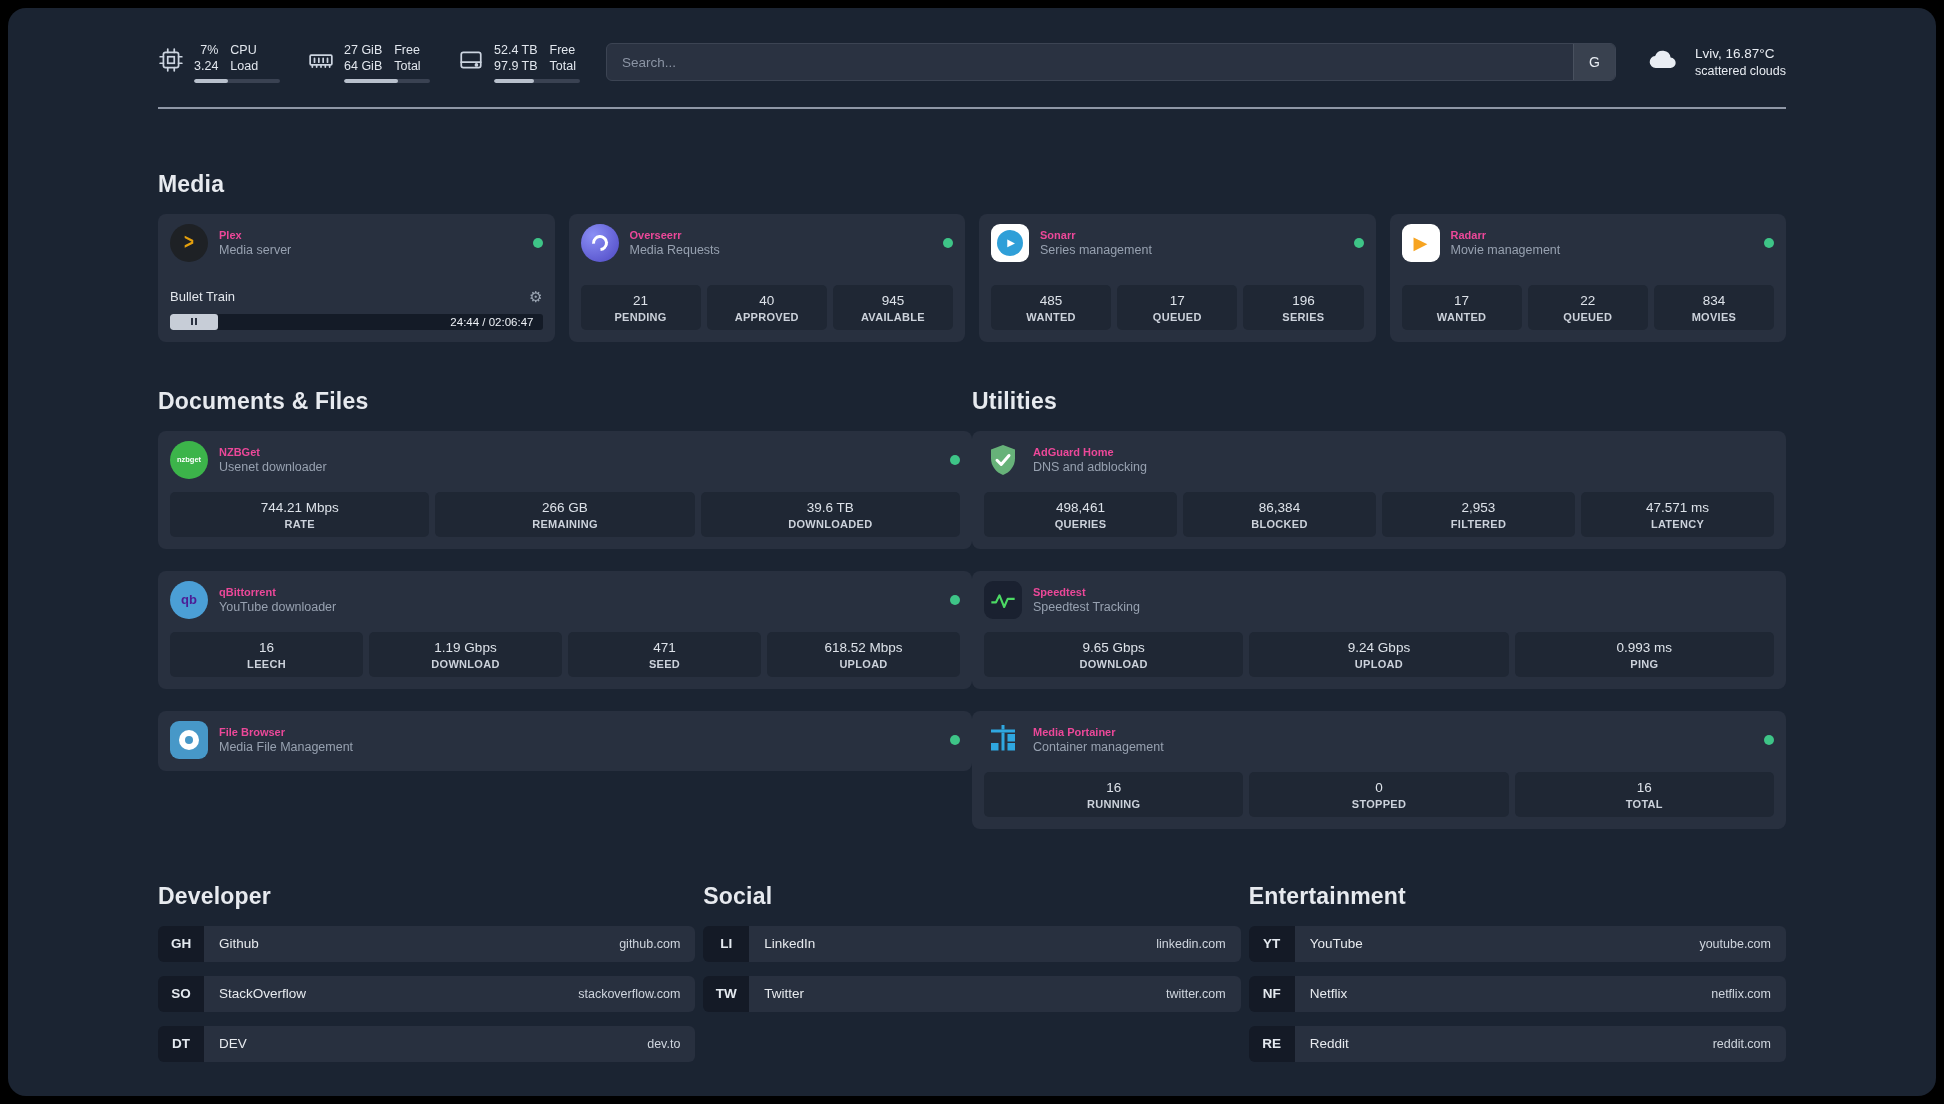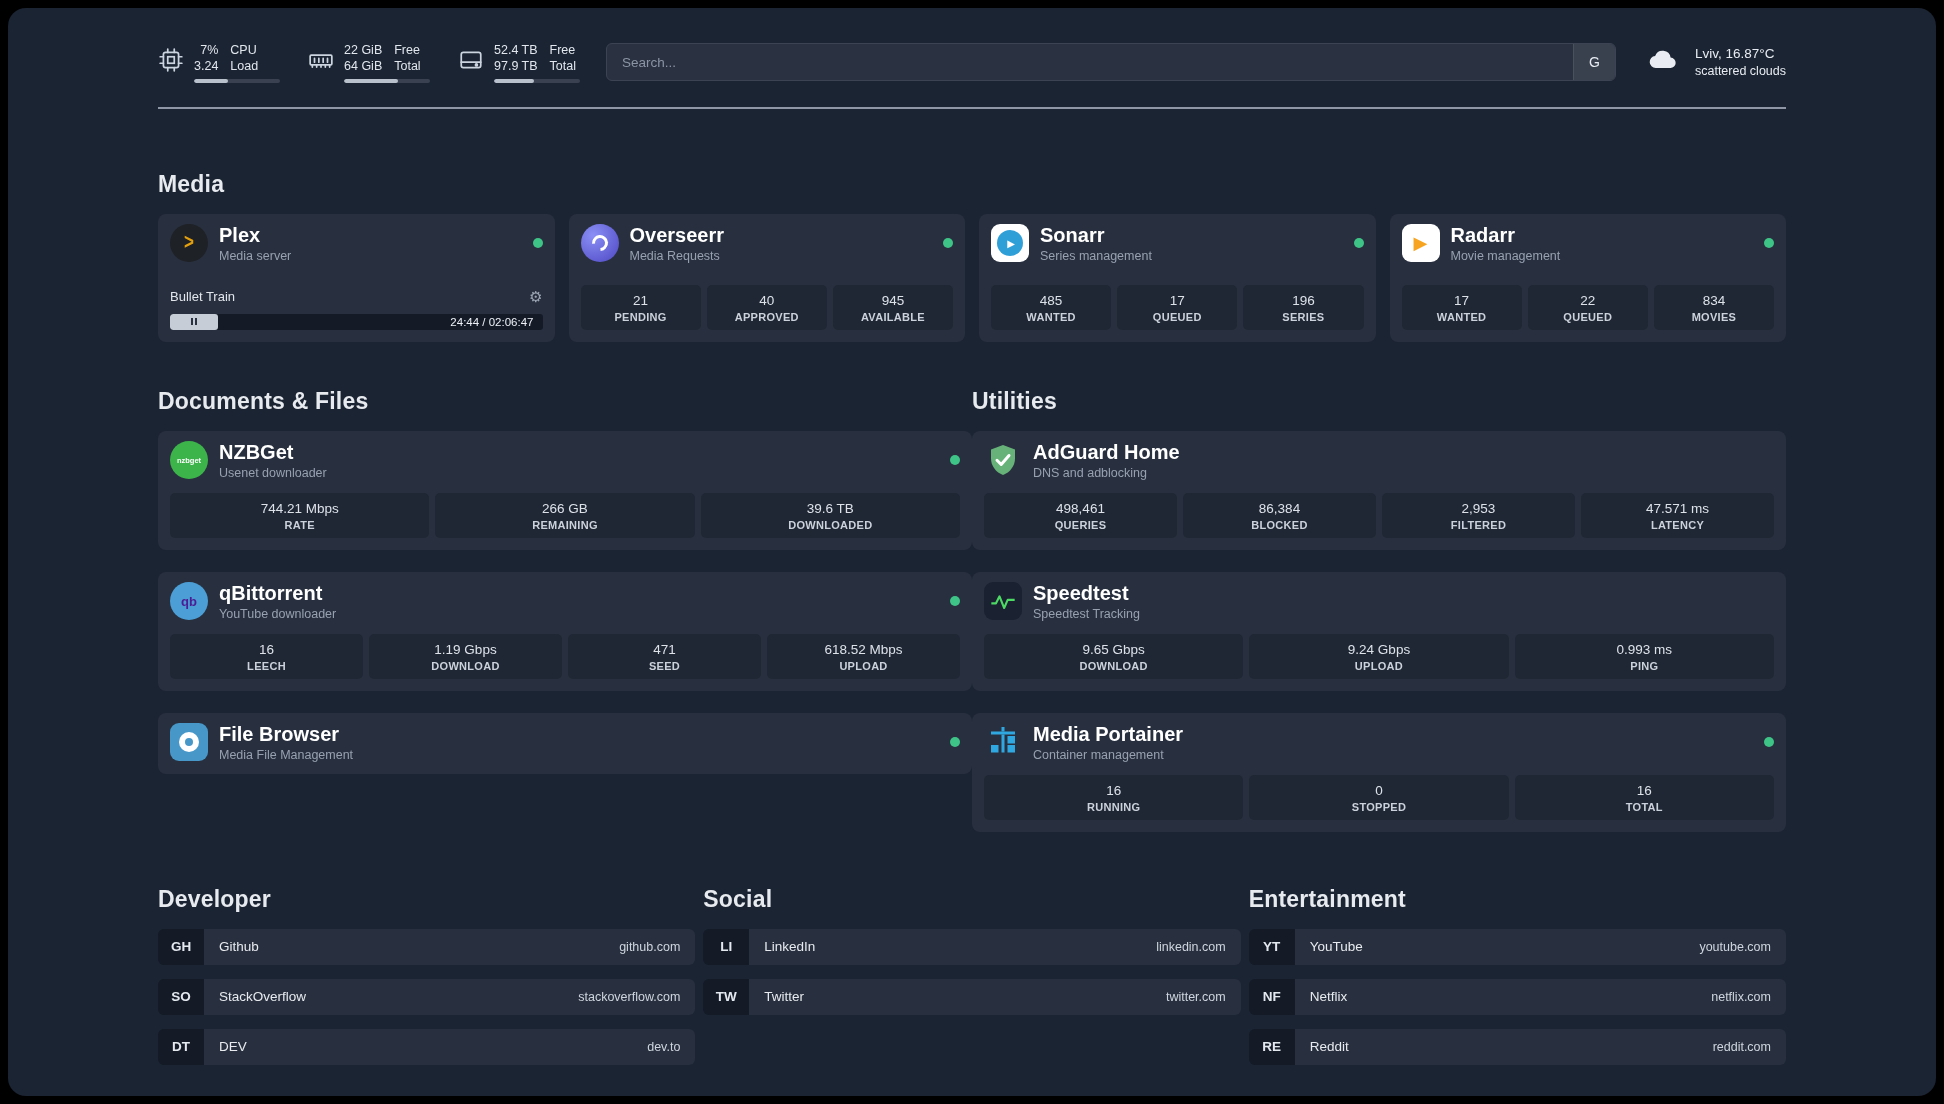--- a/index.html
+++ b/index.html
@@ -37,21 +37,21 @@
   .two-col { display:grid; grid-template-columns:1fr 1fr; margin-top:46px; align-items:start; }
 
   
   .media-row { display:grid; grid-template-columns:repeat(4,1fr); gap:14px; }
   .card { background:#28303f; border-radius:8px; padding:10px 12px 12px; position:relative; }
   .media-row .card { min-height:128px; display:flex; flex-direction:column; }
   .col .card { margin-bottom:22px; }
   .col .card:last-child { margin-bottom:0; }
 
   .card-head { display:flex; align-items:center; gap:11px; }
-  .svc-name { font-size:20px; font-weight:600; color:#ffffff; }
+  .svc-name { font-size:11px; font-weight:600; color:#ec4899; }
   .svc-desc { font-size:12.5px; color:#97a1b0; margin-top:2px; }
   .dot { width:10px; height:10px; border-radius:50%; background:#3ec487; margin-left:auto; flex:0 0 auto; }
 
   .stats { display:flex; gap:6px; margin-top:13px; }
   .media-row .stats { margin-top:auto; }
   .stat { flex:1; background:#1f2734; border-radius:5px; padding:8px 4px 7px; text-align:center; }
   .stat-value { font-size:13.5px; color:#dde2e9; }
   .stat-label { font-size:11px; font-weight:700; color:#ccd2db; margin-top:3px; letter-spacing:.3px; }
 
   
@@ -130,21 +130,21 @@
         <span>
           <svg viewBox="0 0 24 24" width="26" height="26" fill="none" stroke="currentColor" stroke-width="1.6" stroke-linecap="round">
             <rect x="2" y="7.5" width="20" height="9" rx="1"></rect>
             <path d="M6 10.5v3.5M10 10.5v3.5M14 10.5v3.5M18 10.5v3.5"></path>
             <path d="M4 16.5v2M8 16.5v2M12 16.5v2M16 16.5v2M20 16.5v2"></path>
           </svg>
         </span>
         <div class="res-body">
           <div class="res-cols">
             <div class="res-col values">
-              <span>22 GiB</span>
+              <span>27 GiB</span>
               <span>64 GiB</span>
             </div>
             <div class="res-col">
               <span>Free</span>
               <span>Total</span>
             </div>
           </div>
           <div class="res-bar">
             <div class="res-fill" style="width: 63%;"></div>
           </div>

